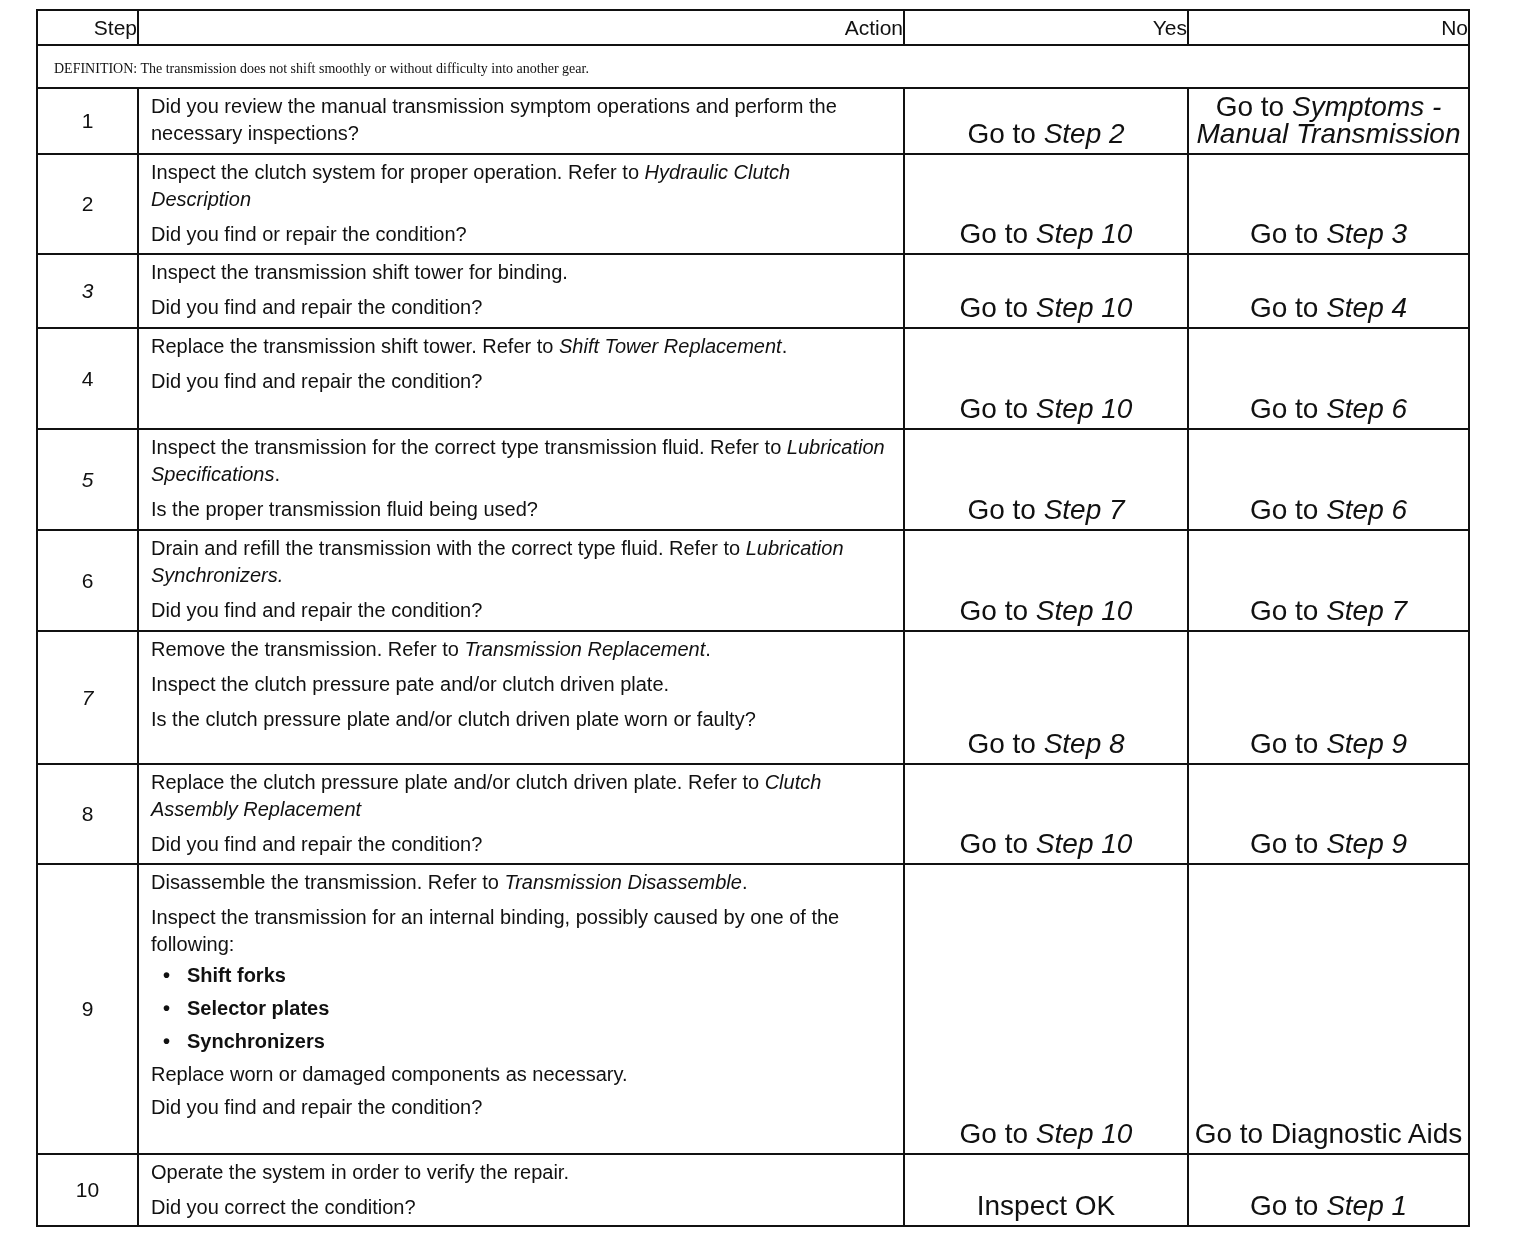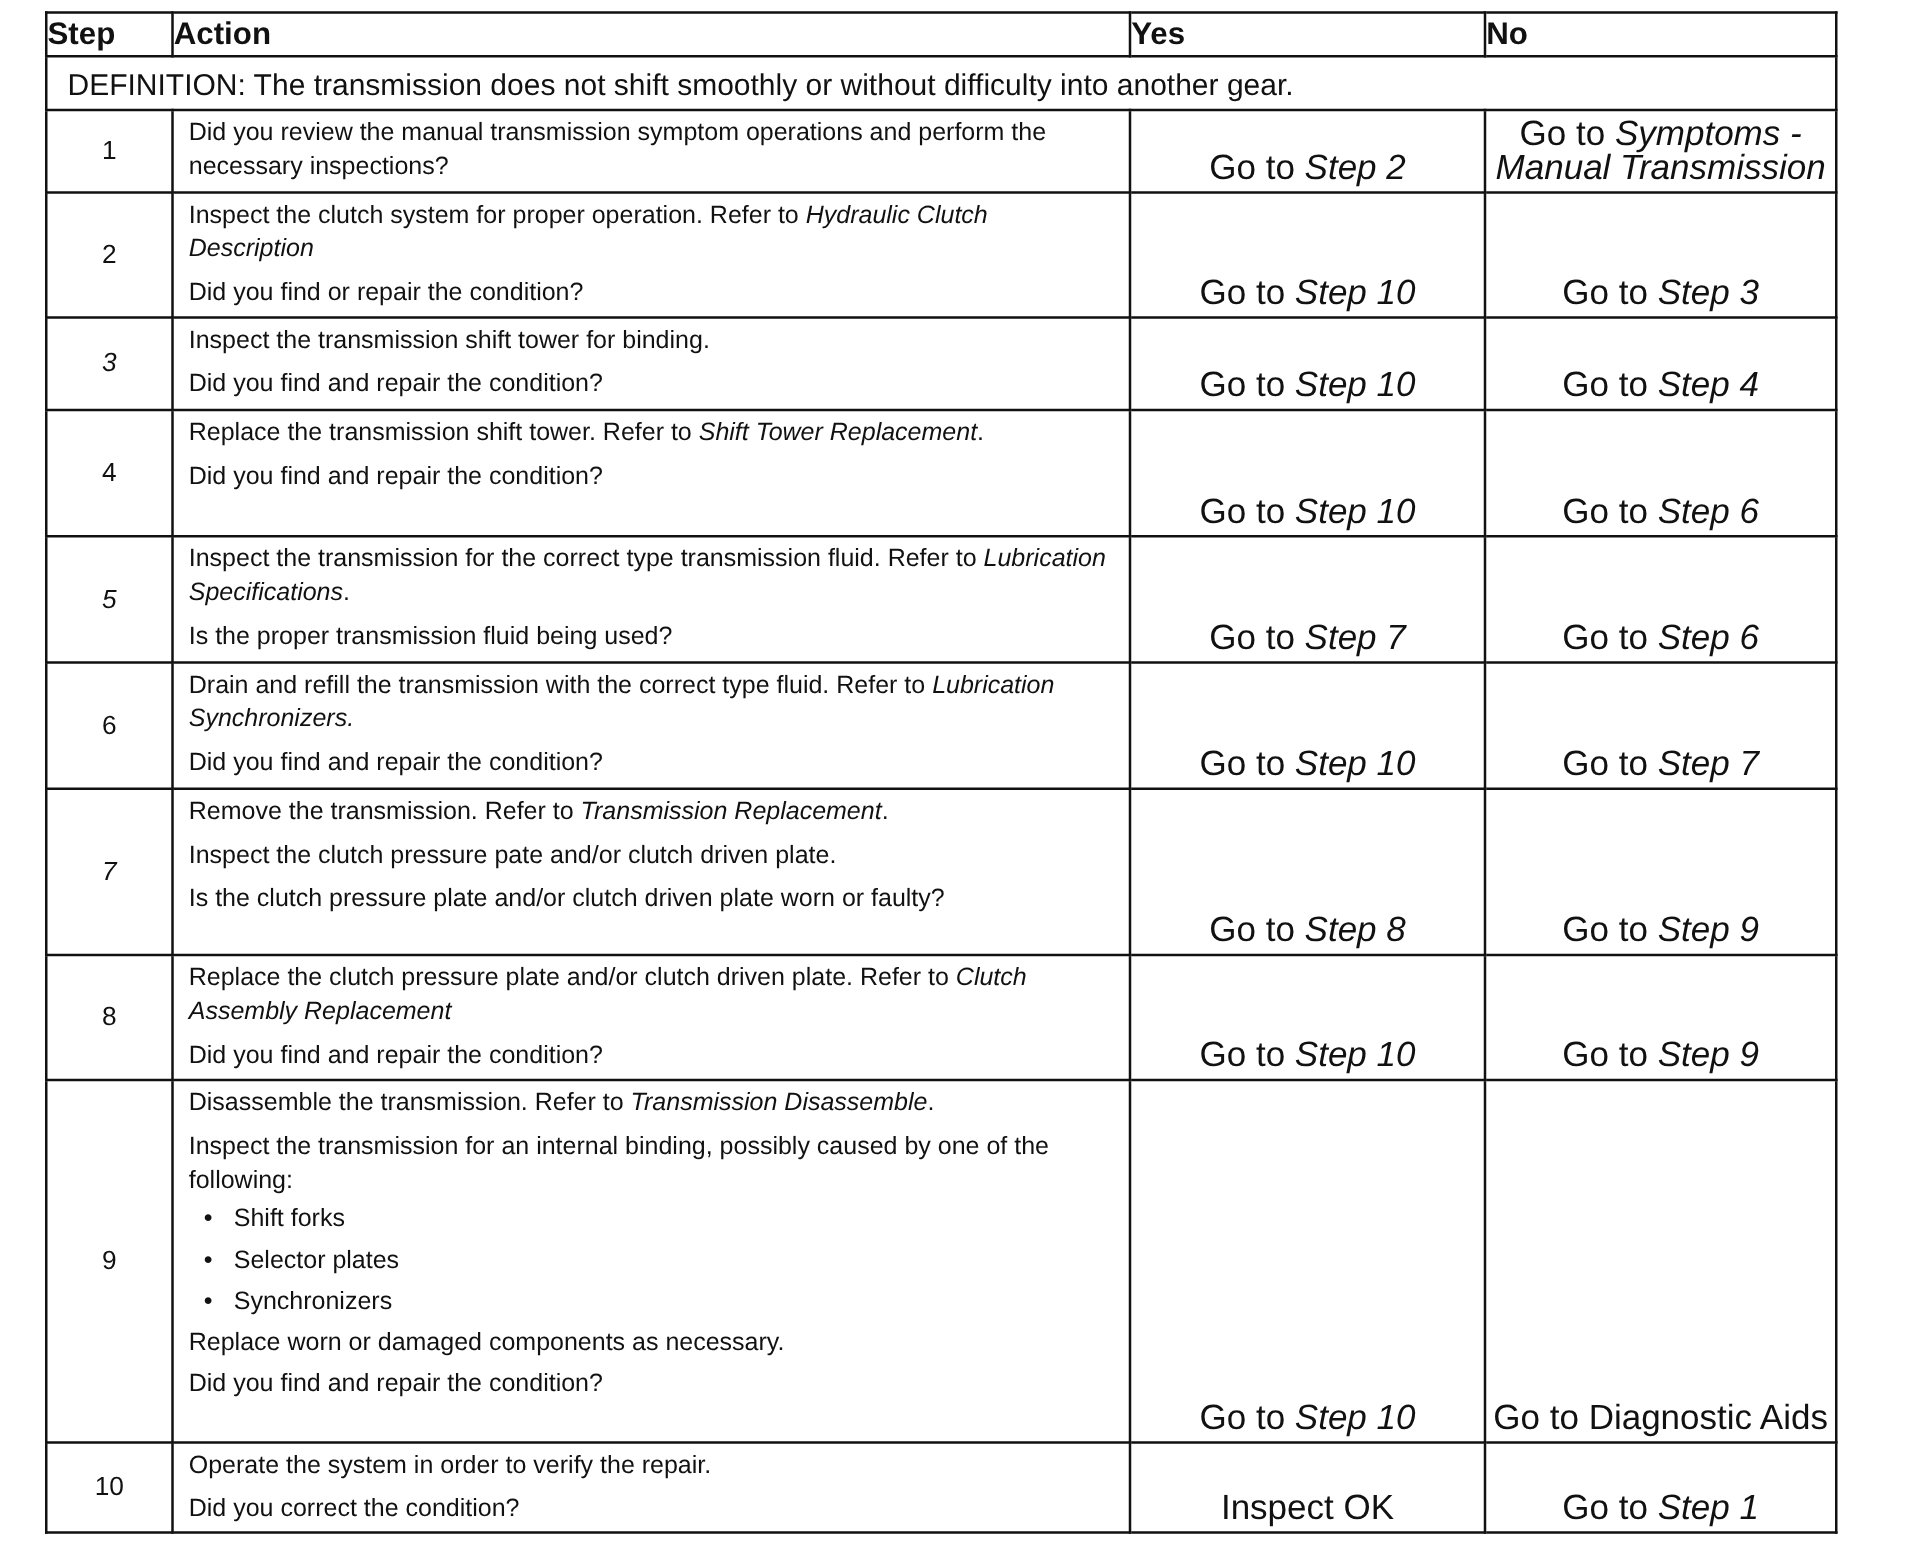--- a/index.html
+++ b/index.html
@@ -1,32 +1,32 @@
 <!DOCTYPE html>
 <html><head>
 <meta charset="utf-8">
 <style>
   html, body { margin: 0; padding: 0; background: #ffffff; }
   body { width: 1536px; height: 1244px; position: relative; overflow: hidden;
          font-family: "Liberation Sans", "DejaVu Sans", sans-serif; color: #111; }
   .tbl { position: absolute; left: 36px; top: 9px; width: 1432px;
          border-collapse: collapse; table-layout: fixed; }
   .tbl td, .tbl th { border: 2.5px solid #111; padding: 0; vertical-align: top; }
-  .tbl th { font-weight: bold; font-size: 25px; height: 33px; text-align: left; vertical-align: middle; }
+  .tbl th { font-weight: normal; font-size: 21px; height: 33px; text-align: right; vertical-align: middle; }
   col.c-step { width: 101px; }
   col.c-action { width: 766px; }
   col.c-yes { width: 284px; }
   col.c-no { width: 281px; }
-  .def { font-size: 24px; padding: 4px 0 0 16px !important; height: 37px; vertical-align: middle !important; }
+  .def { font-size: 14px; padding: 4px 0 0 16px !important; height: 37px; vertical-align: middle !important; font-family: Liberation Serif, serif; }
   .stepnum { text-align: center; vertical-align: middle !important; font-size: 21px; }
   .stepnum.it { font-style: italic; }
   .action { padding: 4px 10px 4px 12px !important; font-size: 20px; line-height: 27px; }
   .action p { margin: 0; }
   .action p + p { margin-top: 8px; }
-  .action ul { margin: 4px 0 0 0; padding: 0 0 0 36px; list-style: none; }
+  .action ul { margin: 4px 0 0 0; padding: 0 0 0 36px; list-style: none; font-weight: bold; }
   .action li { margin: 0 0 6px 0; position: relative; }
   .action li::before { content: "•"; position: absolute; left: -24px; }
   .ref { font-style: italic; }
   .yn { text-align: center; vertical-align: bottom !important; font-size: 28px; line-height: 27px; padding: 0 4px 6px 4px !important; }
   .yn .it { font-style: italic; }
 </style>
 </head>
 <body>
 
 <table class="tbl">

